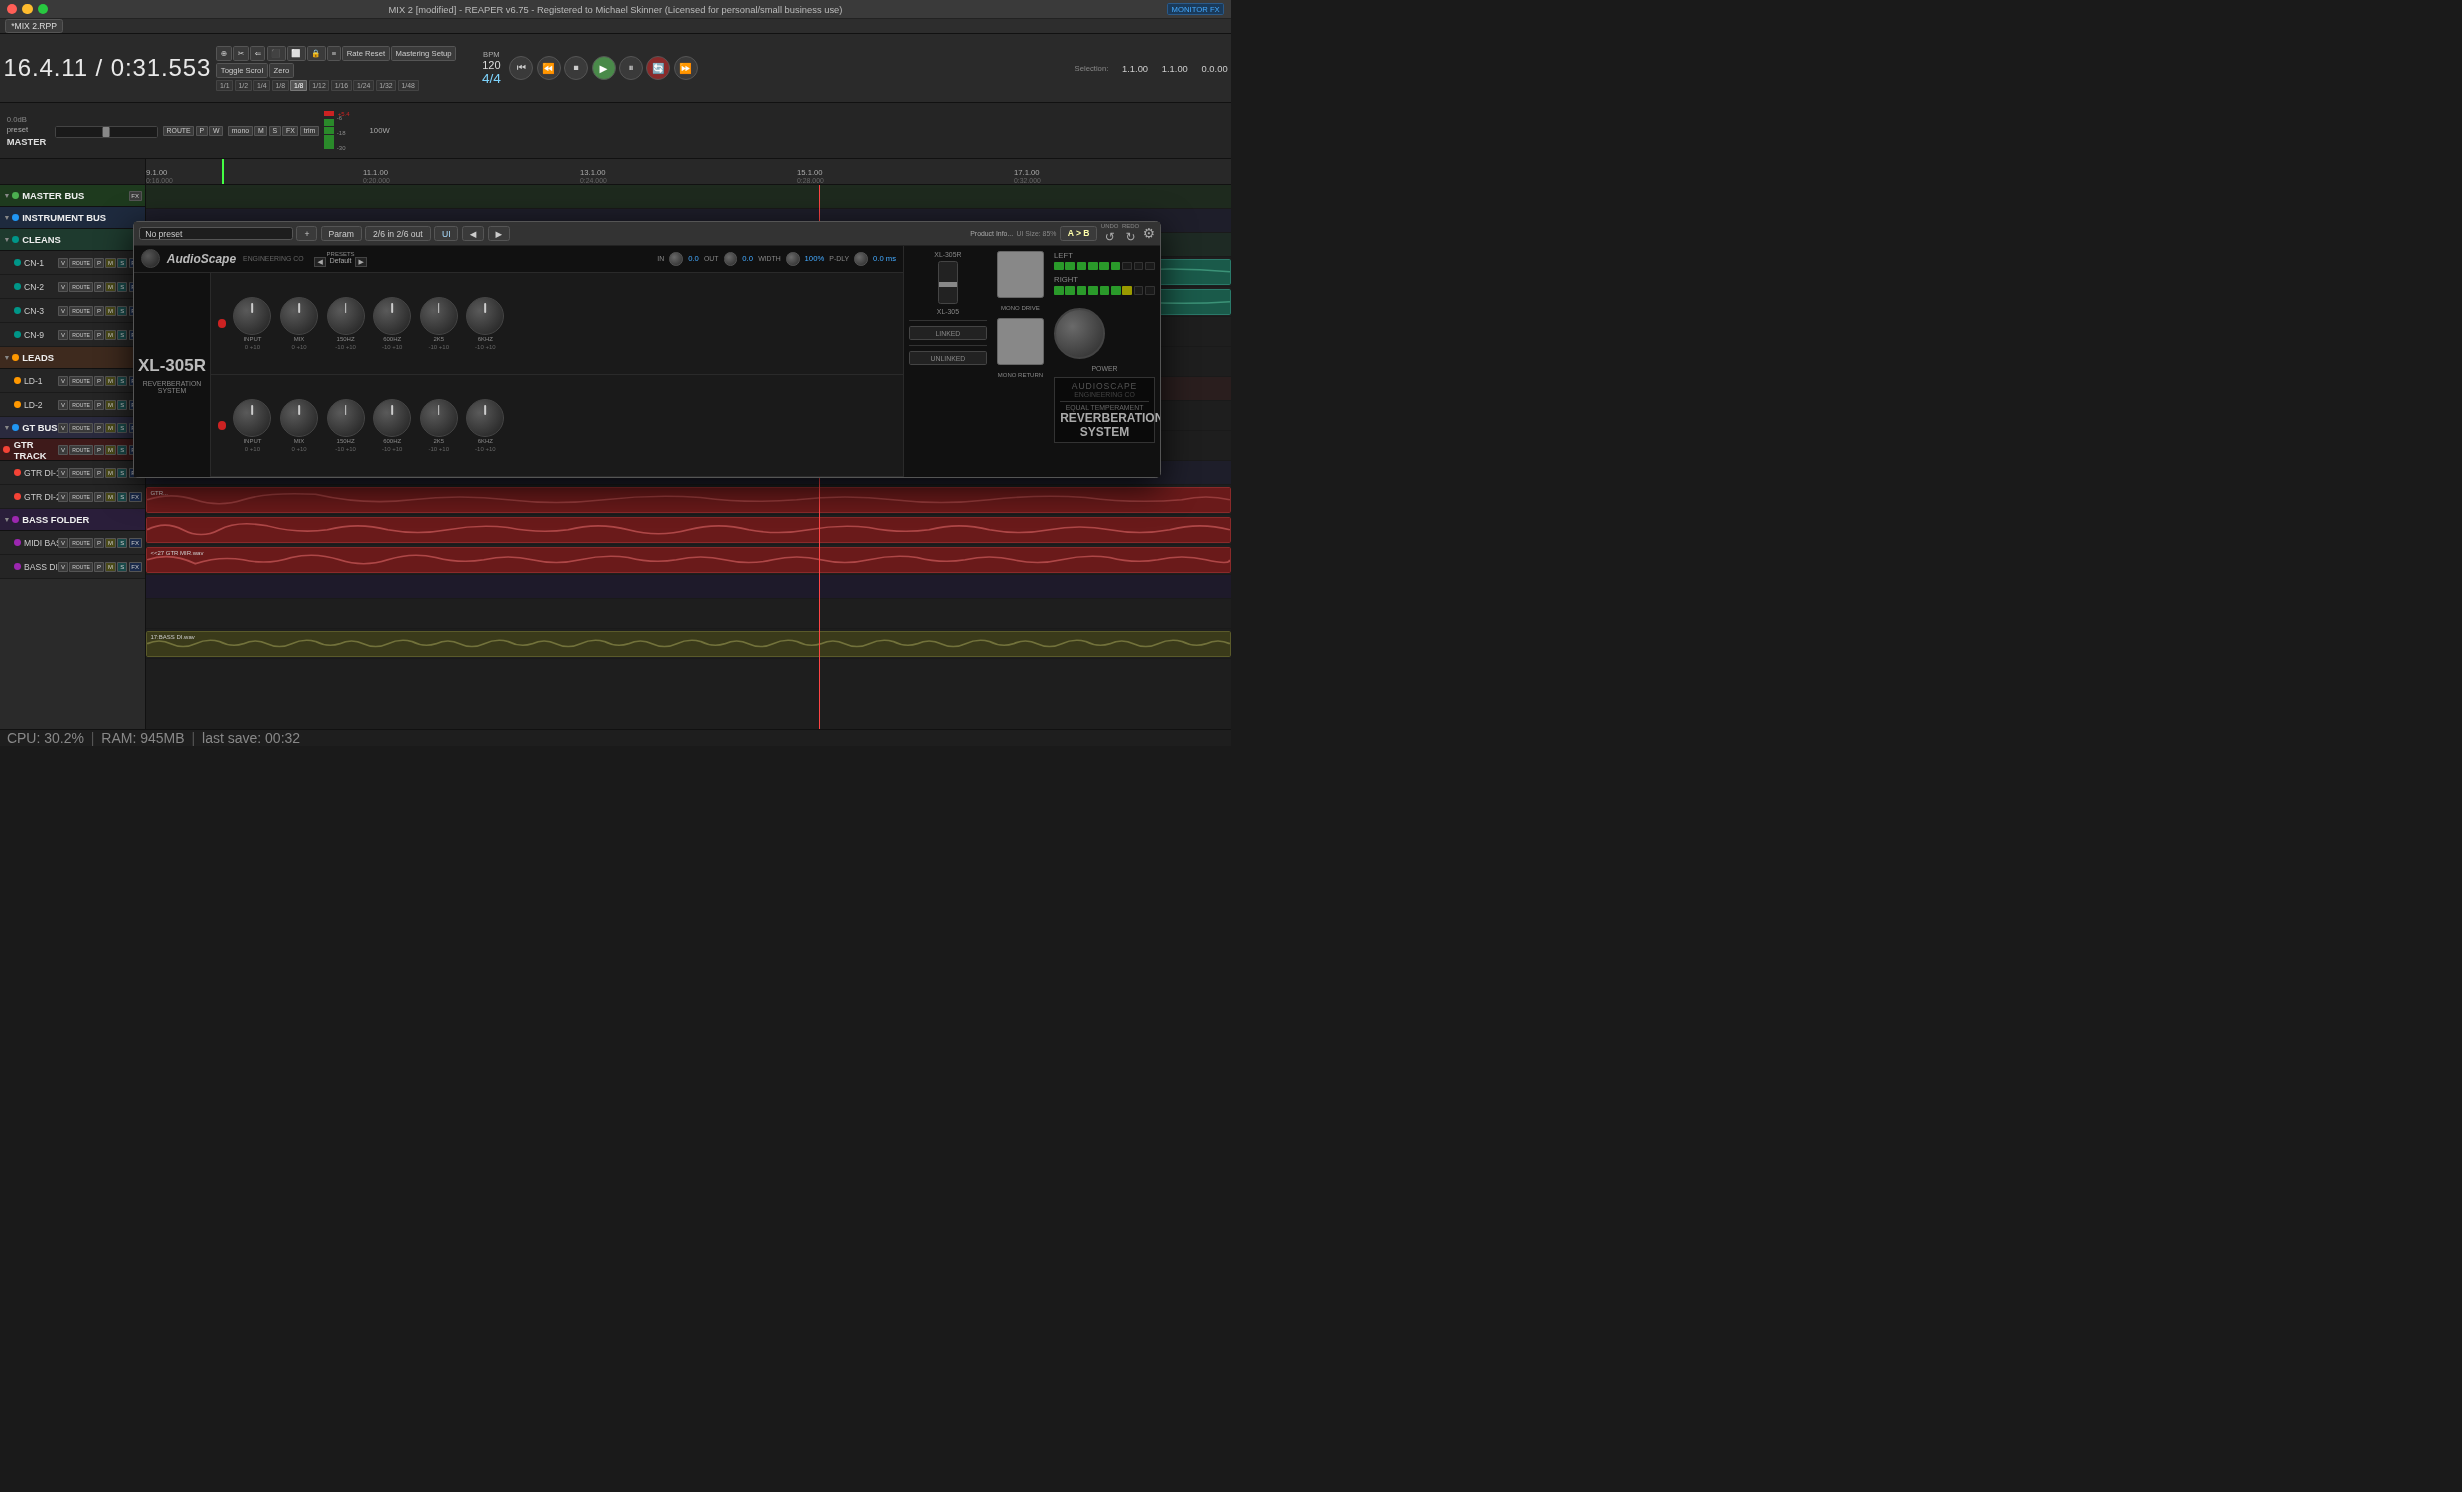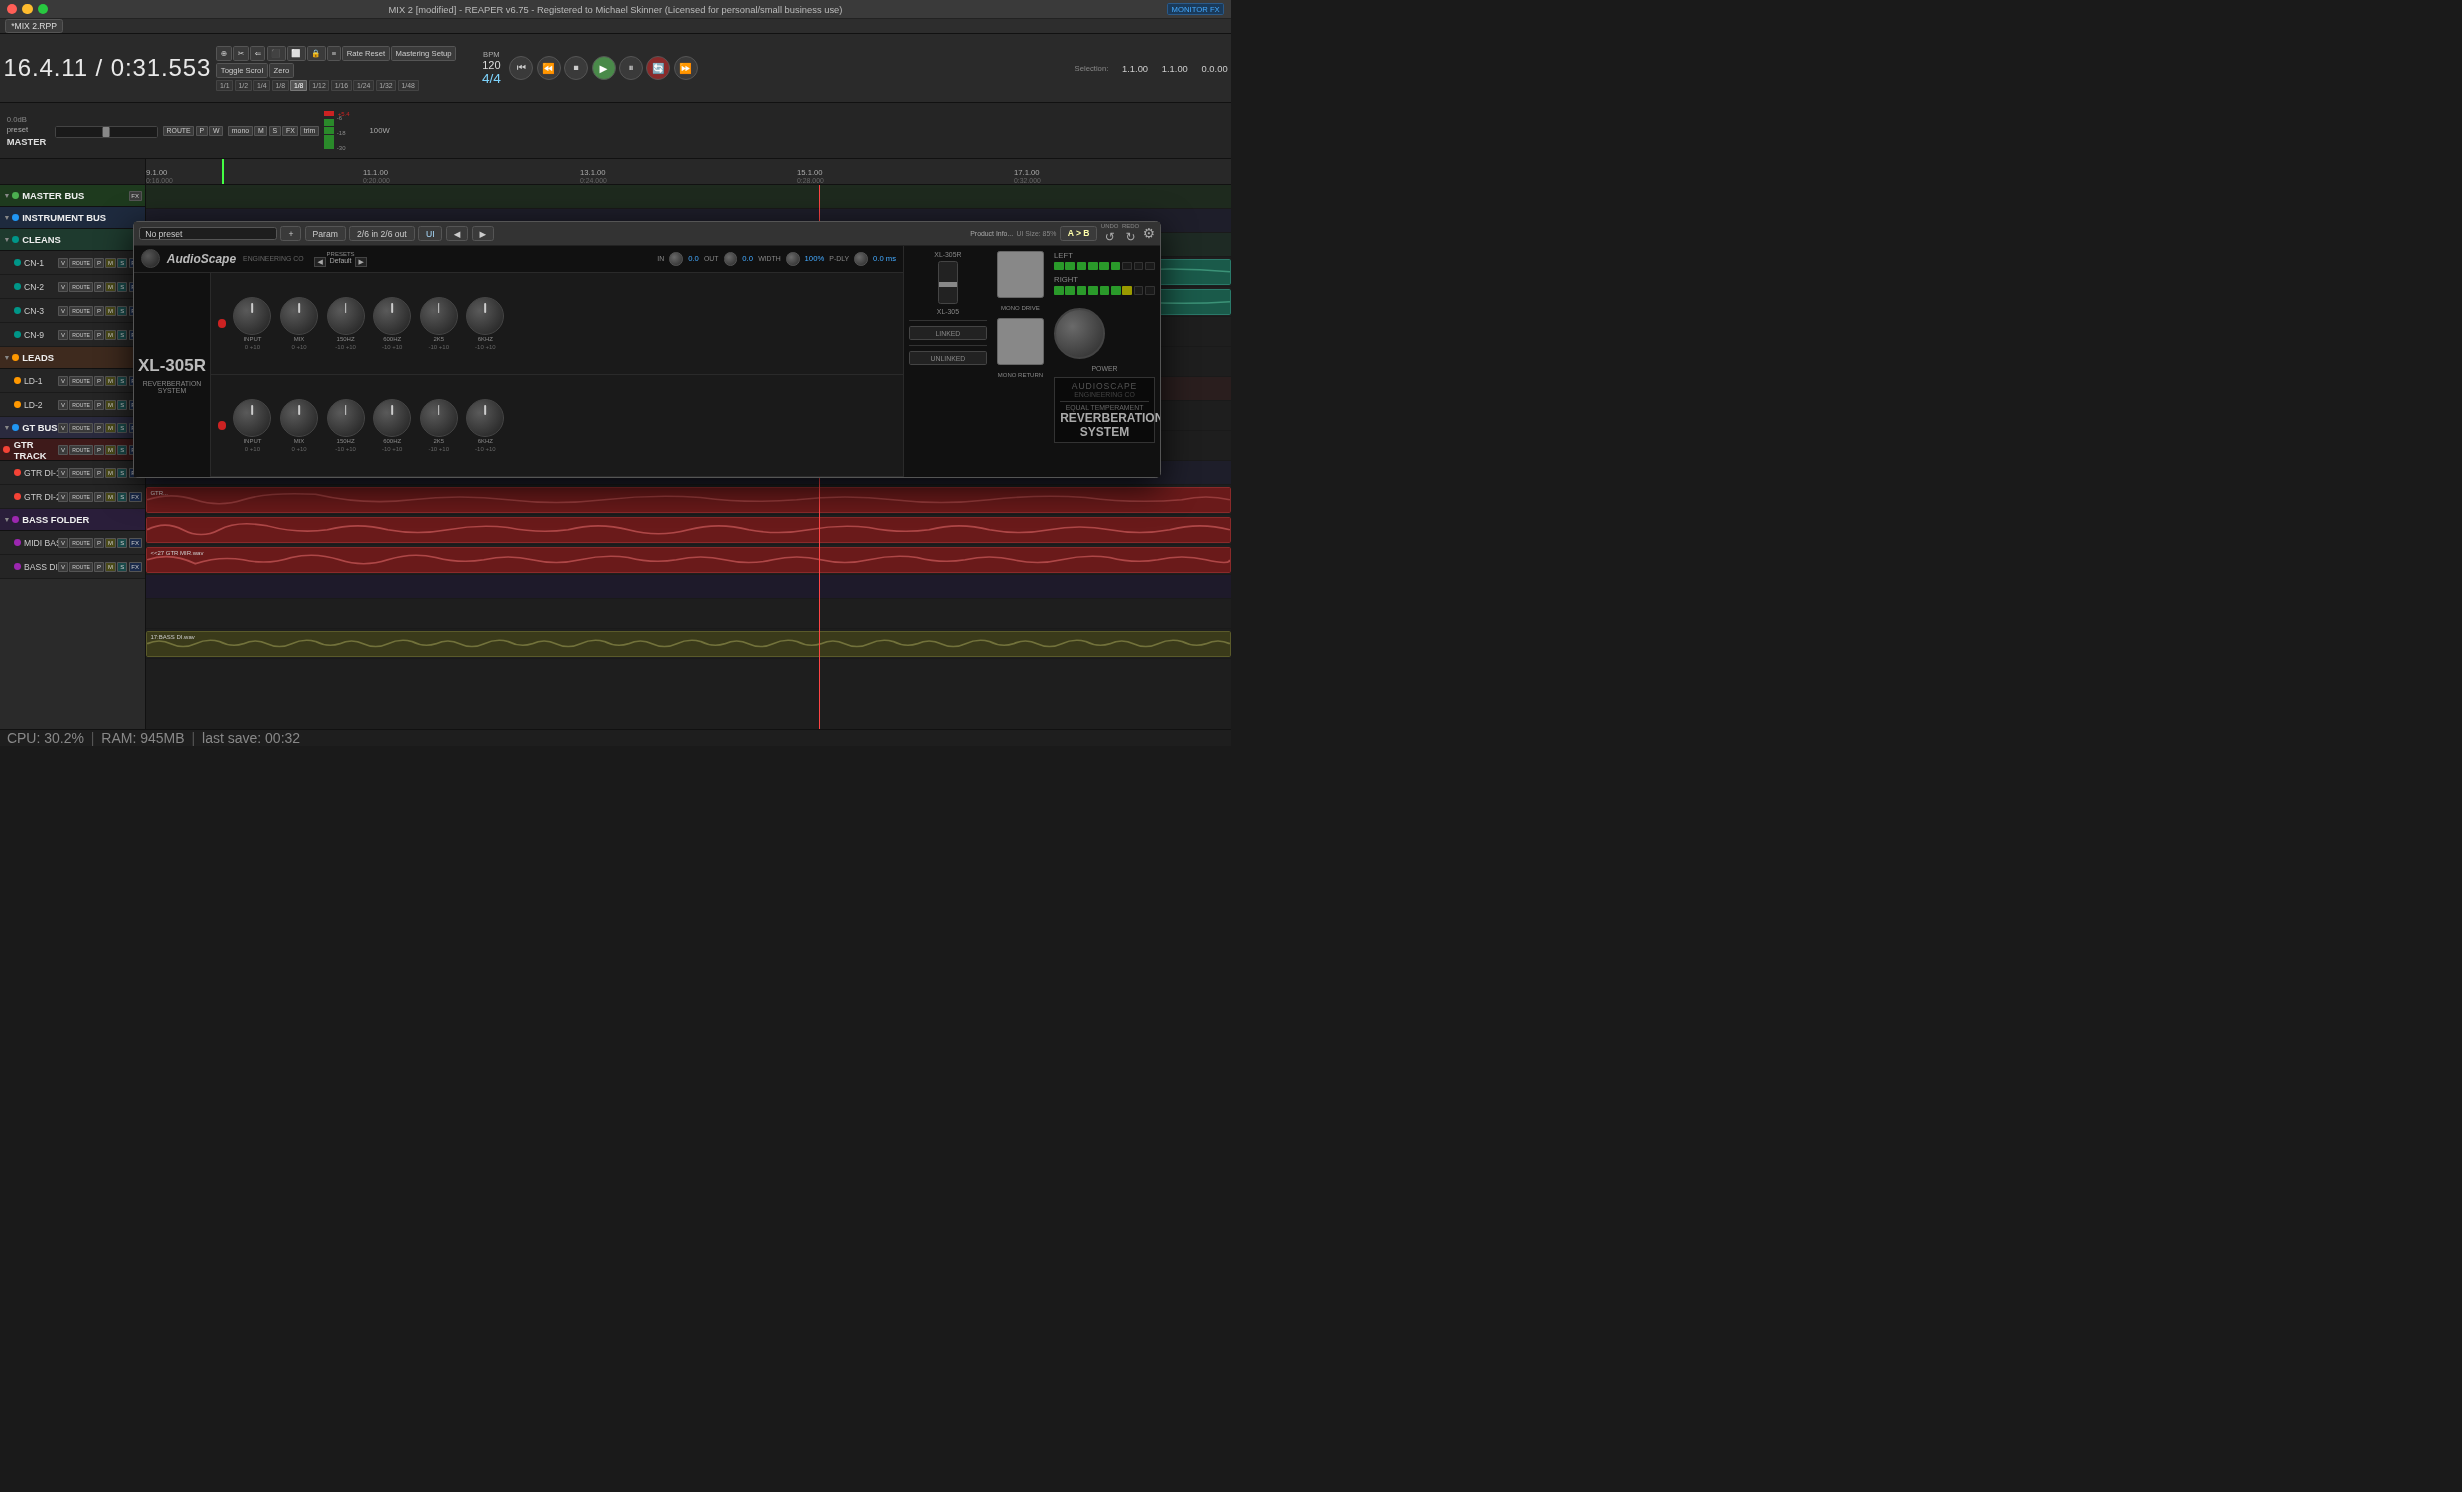--- a/index.html
+++ b/index.html
@@ -395,21 +395,21 @@
     }
     .preset-select {
       background: #1e1e1e;
       border: 0.9px solid #555;
       color: #ccc;
       font-size: 8.6px;
       padding: 0.9px 17px 0.9px 5.1px;
       border-radius: 2.6px;
       appearance: none;
       cursor: pointer;
-      width: 138px;
+      width: 154px;
     }
     .plugin-ctrl-btn {
       background: #3a3a3a;
       border: 0.9px solid #555;
       color: #ccc;
       font-size: 8.6px;
       padding: 1.7px 6.9px;
       cursor: pointer;
       border-radius: 2.6px;
     }

